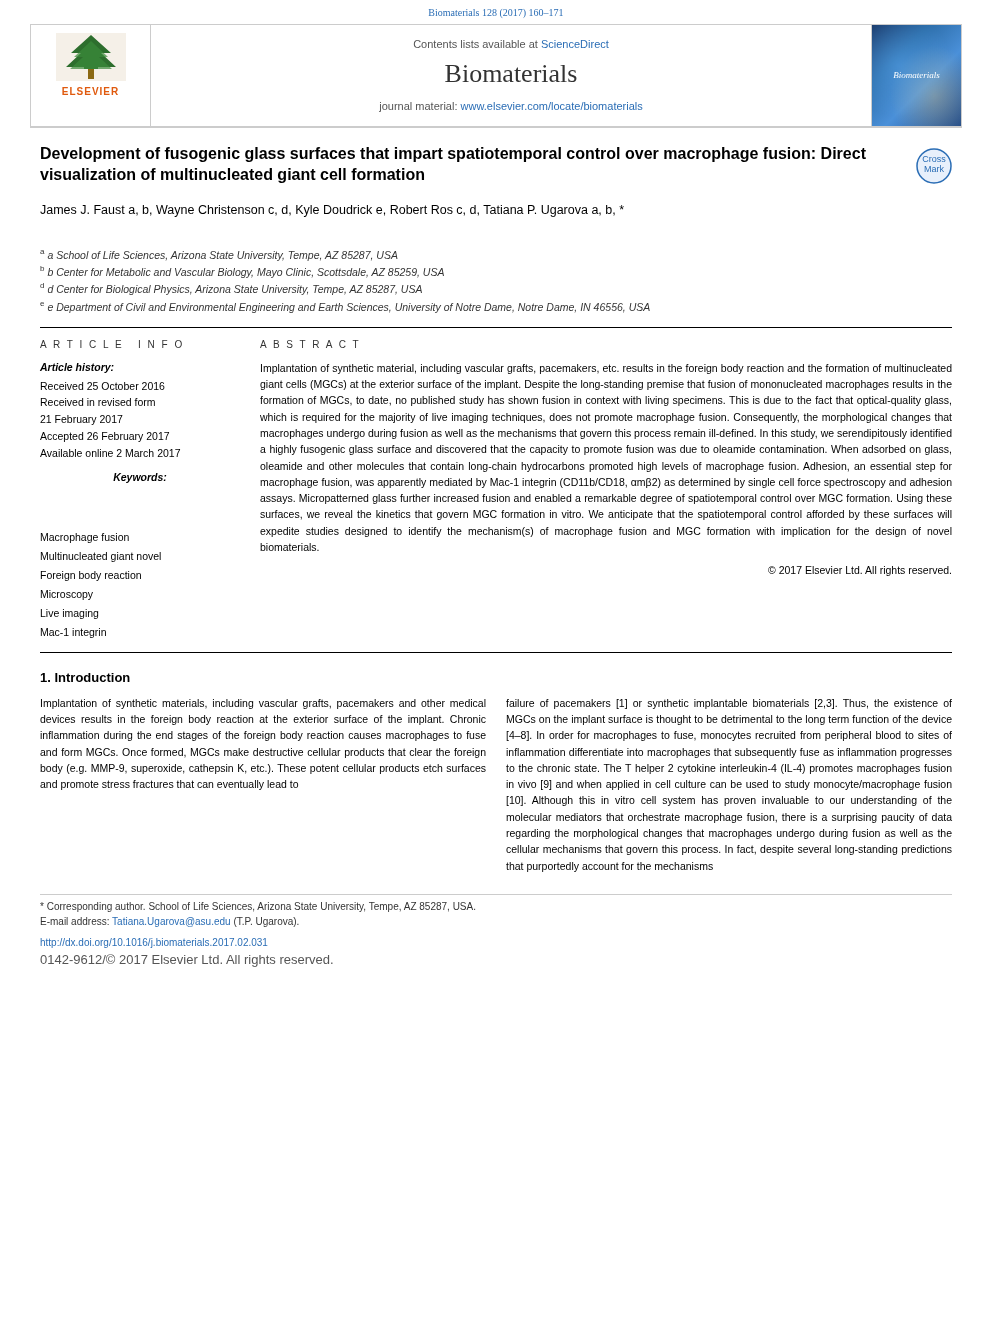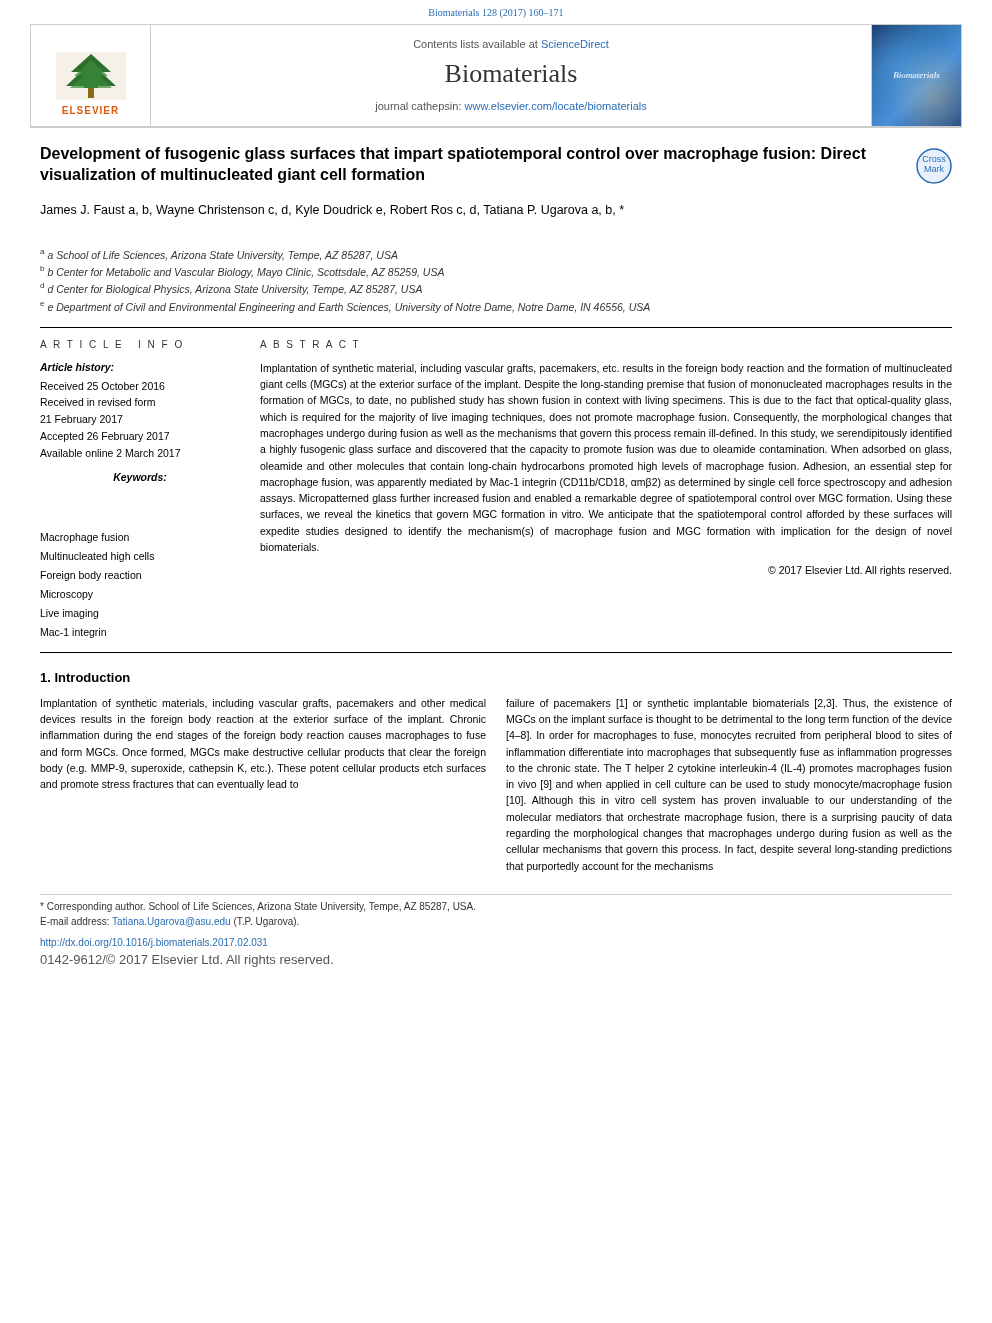--- a/index.html
+++ b/index.html
@@ -26,21 +26,21 @@
     .header-top {
       display: flex;
       align-items: stretch;
       border-bottom: 1px solid #ccc;
     }
     .elsevier-logo {
       width: 120px;
       min-height: 80px;
       display: flex;
       align-items: center;
-      justify-content: flex-end;
+      justify-content: flex-start;
       border-right: 1px solid #ccc;
       flex-shrink: 0;
       padding: 8px;
       flex-direction: column;
     }
     .elsevier-logo .elsevier-text {
       font-size: 10px;
       color: #e05a0e;
       font-weight: bold;
       letter-spacing: 1px;
@@ -261,21 +261,21 @@
       </svg>
       <span class="elsevier-text">ELSEVIER</span>
     </div>
     <div class="header-center">
       <div class="contents-line">
         <span>Contents lists available at</span>
         <a>ScienceDirect</a>
       </div>
       <div class="journal-title">Biomaterials</div>
       <div class="journal-homepage">
-        <span>journal cathepsin:</span>
+        <span>journal material:</span>
         <a>www.elsevier.com/locate/biomaterials</a>
       </div>
     </div>
     <div class="biomaterials-thumb">
       <span class="biomaterials-thumb-text">Biomaterials</span>
     </div>
   </div>
 </div>
 
 <div class="page-content">
@@ -311,21 +311,21 @@
       <div class="info-dates">
         <div>Received 25 October 2016</div>
         <div>Received in revised form</div>
         <div>21 February 2017</div>
         <div>Accepted 26 February 2017</div>
         <div>Available online 2 March 2017</div>
       </div>
       <div class="keywords-label">Keywords:</div>
       <div class="keywords-list">
         <div>Macrophage fusion</div>
-        <div>Multinucleated high cells</div>
+        <div>Multinucleated giant novel</div>
         <div>Foreign body reaction</div>
         <div>Microscopy</div>
         <div>Live imaging</div>
         <div>Mac-1 integrin</div>
       </div>
     </div>
 
     <div class="abstract-section">
       <div class="section-label">A B S T R A C T</div>
       <div class="abstract-text">Implantation of synthetic material, including vascular grafts, pacemakers, etc. results in the foreign body reaction and the formation of multinucleated giant cells (MGCs) at the exterior surface of the implant. Despite the long-standing premise that fusion of mononucleated macrophages results in the formation of MGCs, to date, no published study has shown fusion in context with living specimens. This is due to the fact that optical-quality glass, which is required for the majority of live imaging techniques, does not promote macrophage fusion. Consequently, the morphological changes that macrophages undergo during fusion as well as the mechanisms that govern this process remain ill-defined. In this study, we serendipitously identified a highly fusogenic glass surface and discovered that the capacity to promote fusion was due to oleamide contamination. When adsorbed on glass, oleamide and other molecules that contain long-chain hydrocarbons promoted high levels of macrophage fusion. Adhesion, an essential step for macrophage fusion, was apparently mediated by Mac-1 integrin (CD11b/CD18, αmβ2) as determined by single cell force spectroscopy and adhesion assays. Micropatterned glass further increased fusion and enabled a remarkable degree of spatiotemporal control over MGC formation. Using these surfaces, we reveal the kinetics that govern MGC formation in vitro. We anticipate that the spatiotemporal control afforded by these surfaces will expedite studies designed to identify the mechanism(s) of macrophage fusion and MGC formation with implication for the design of novel biomaterials.</div>

